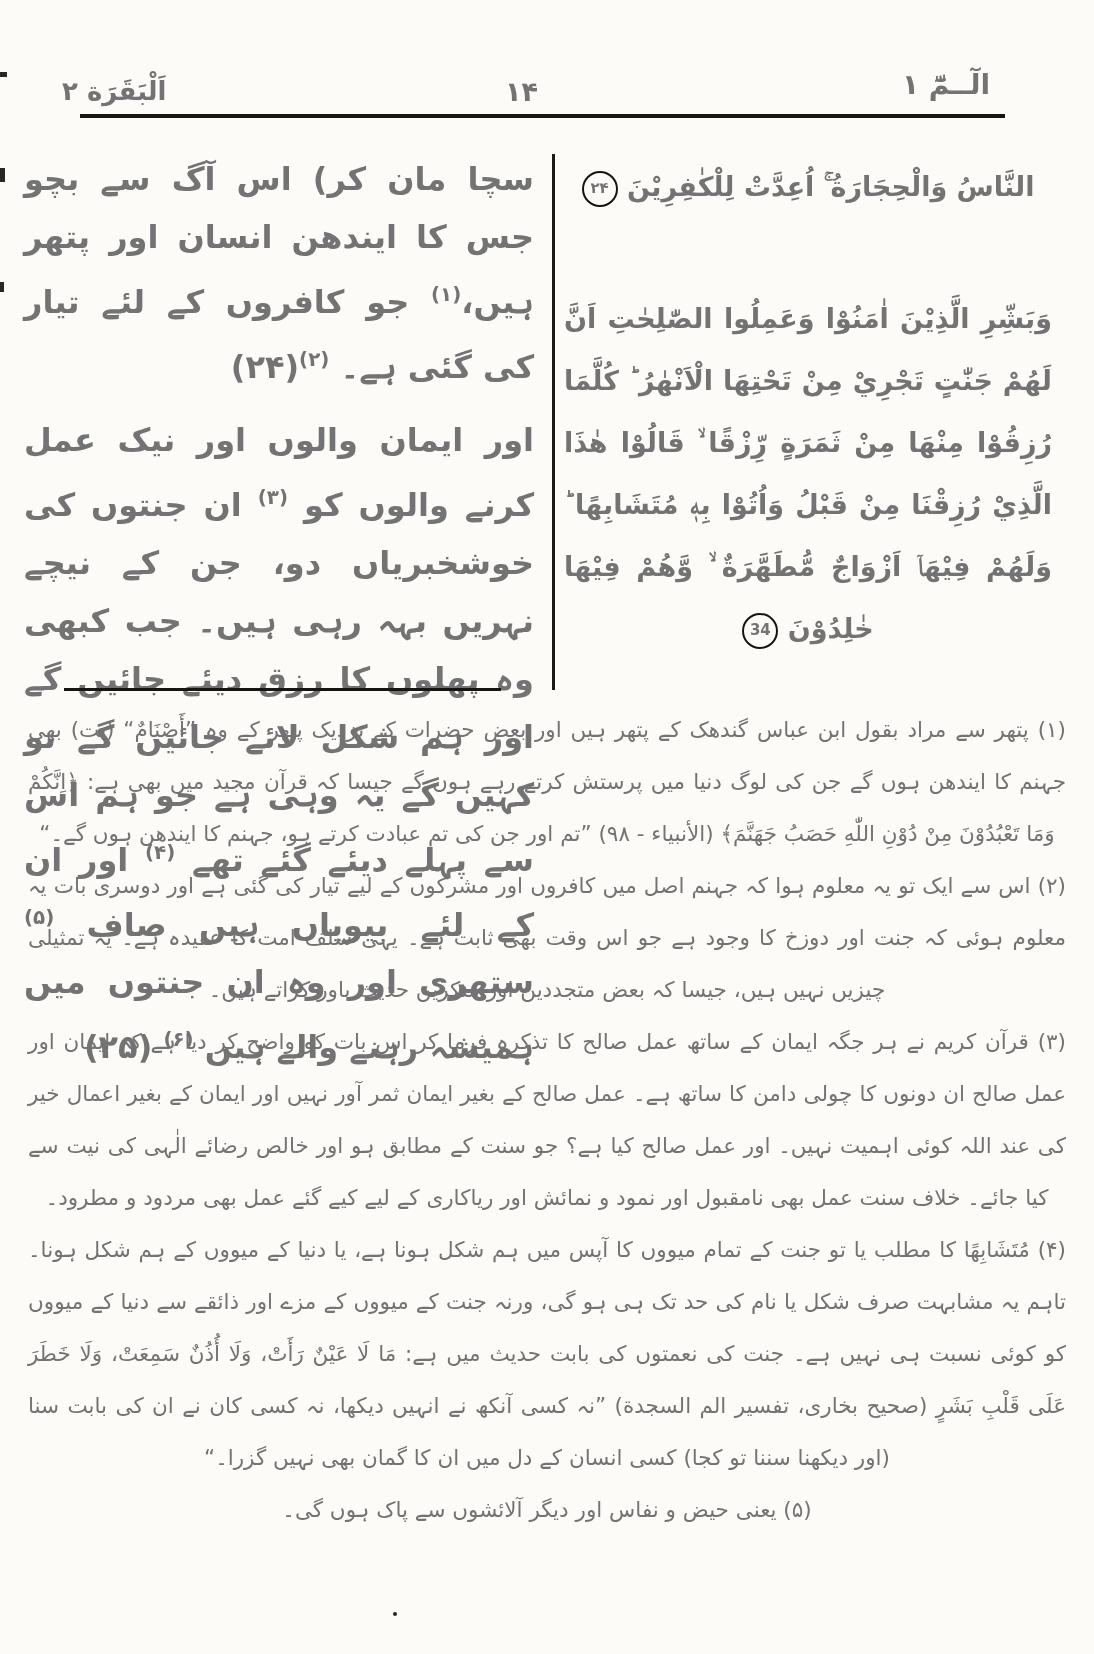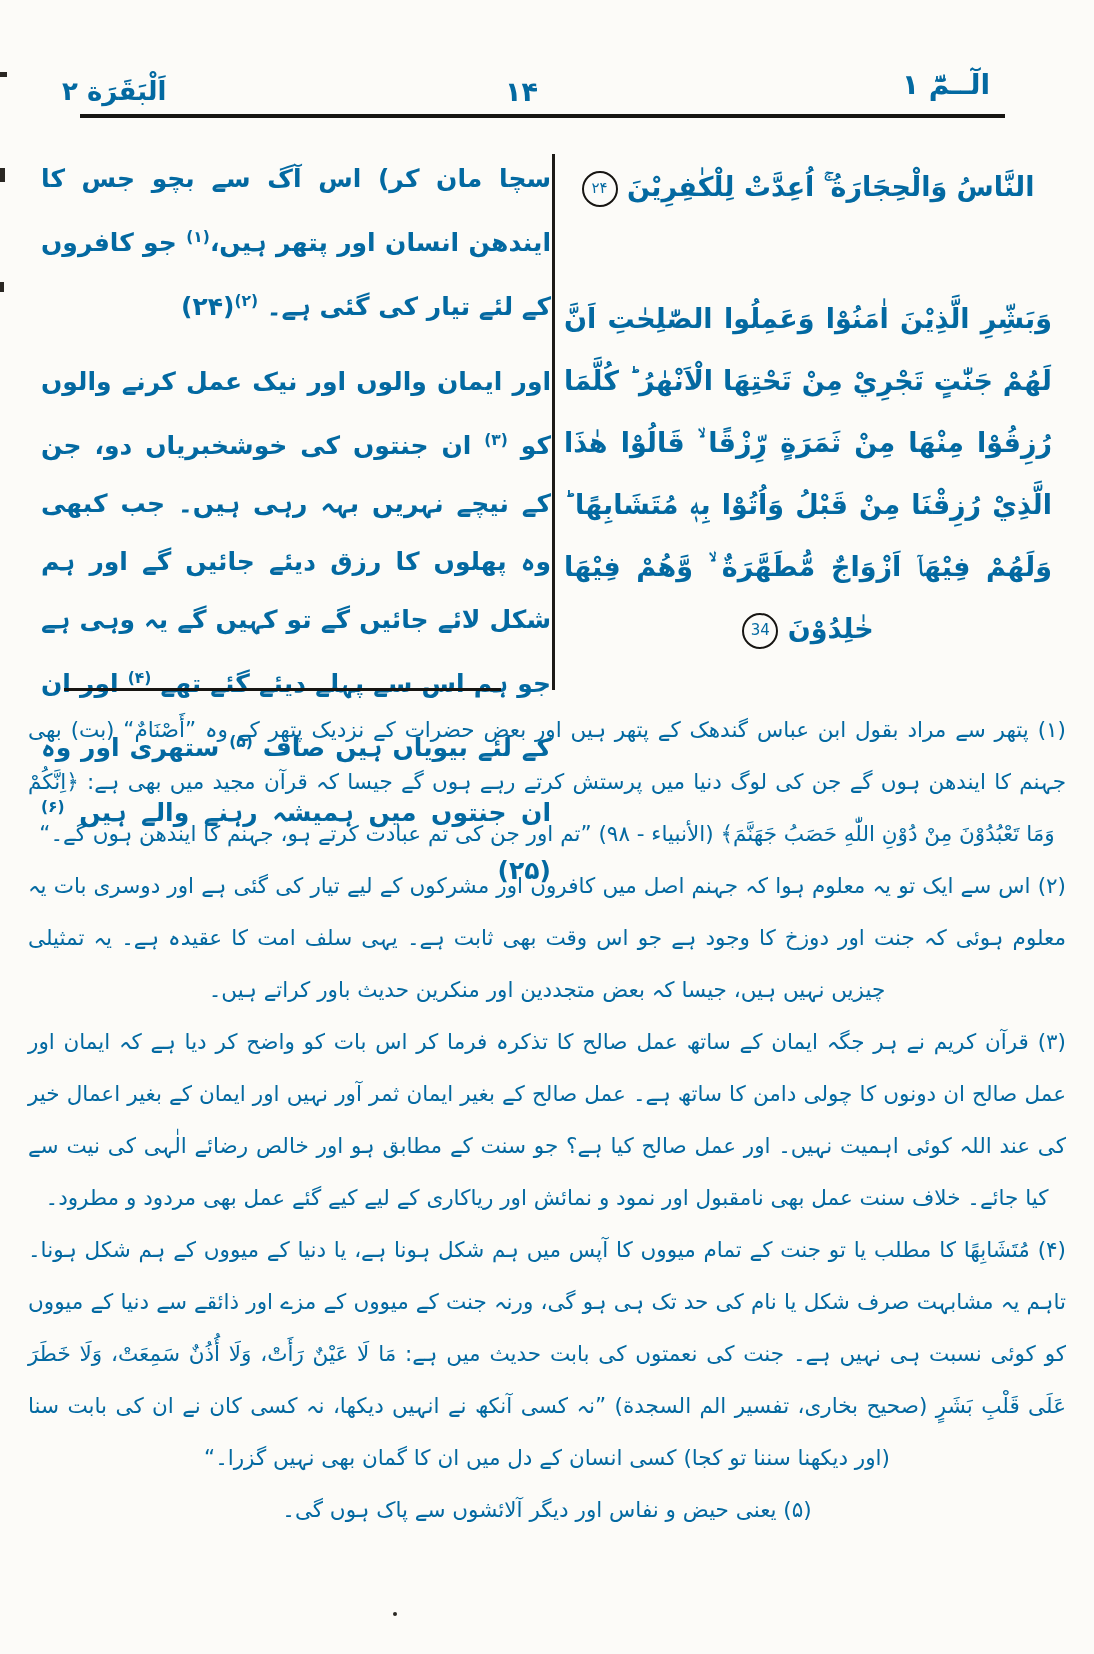--- a/index.html
+++ b/index.html
@@ -2,47 +2,47 @@
 <html lang="ur" dir="rtl"><head>
 <meta charset="utf-8">
 <style>
   html,body{margin:0;padding:0;background:#fbfaf6;}
   .page{
     position:relative;
     width:1094px;height:1654px;
     background:#fcfbf8;
     overflow:hidden;
     font-family:"DejaVu Sans",sans-serif;
-    color:#0369a1;
+    color:#737373;
     direction:rtl;
   }
   
   .hdr-left{position:absolute;left:62px;top:76px;font-size:26px;font-weight:bold;direction:rtl;}
   .hdr-center{position:absolute;left:505px;top:76px;width:80px;text-align:left;font-size:27px;font-weight:bold;}
   .hdr-right{position:absolute;right:104px;top:68px;font-size:28px;font-weight:bold;letter-spacing:2px;direction:rtl;text-align:center;}
   .hdr-rule{position:absolute;left:80px;top:114px;width:925px;height:4px;background:#171512;}
   
   .quran-col{
     position:absolute;right:42px;top:156px;width:488px;
     font-size:27px;font-weight:bold;line-height:62px;
     text-align:justify;text-align-last:center;
     direction:rtl;
   }
   .ayah-block{margin:0 0 70px 0;text-align:justify;text-align-last:center;}
   .ayah-num{
     display:inline-block;width:32px;height:32px;line-height:30px;
     border:2px solid #171512;border-radius:50%;
-    text-align:center;font-size:15px;font-weight:normal;vertical-align:middle;
+    text-align:center;font-size:15px;font-weight:bold;vertical-align:middle;
   }
   
   .col-divider{position:absolute;left:552px;top:154px;width:3px;height:536px;background:#1c1a17;}
   
   .trans-col{
-    position:absolute;left:41px;top:150px;width:510px;
-    font-size:25px;font-weight:bold;line-height:58px;
+    position:absolute;left:24px;top:150px;width:510px;
+    font-size:32px;font-weight:bold;line-height:58px;
     direction:rtl;
   }
   .trans-para{margin:0 0 16px 0;text-align:justify;}
   .seg-note{font-size:0.62em;vertical-align:super;font-weight:bold;}
   .seg-verse{font-weight:bold;}
   
   .fn-rule{position:absolute;left:64px;top:688px;width:437px;height:3px;background:#171512;}
   .footnotes{
     position:absolute;left:28px;top:704px;width:1038px;
     font-size:21.5px;font-weight:normal;line-height:52px;

